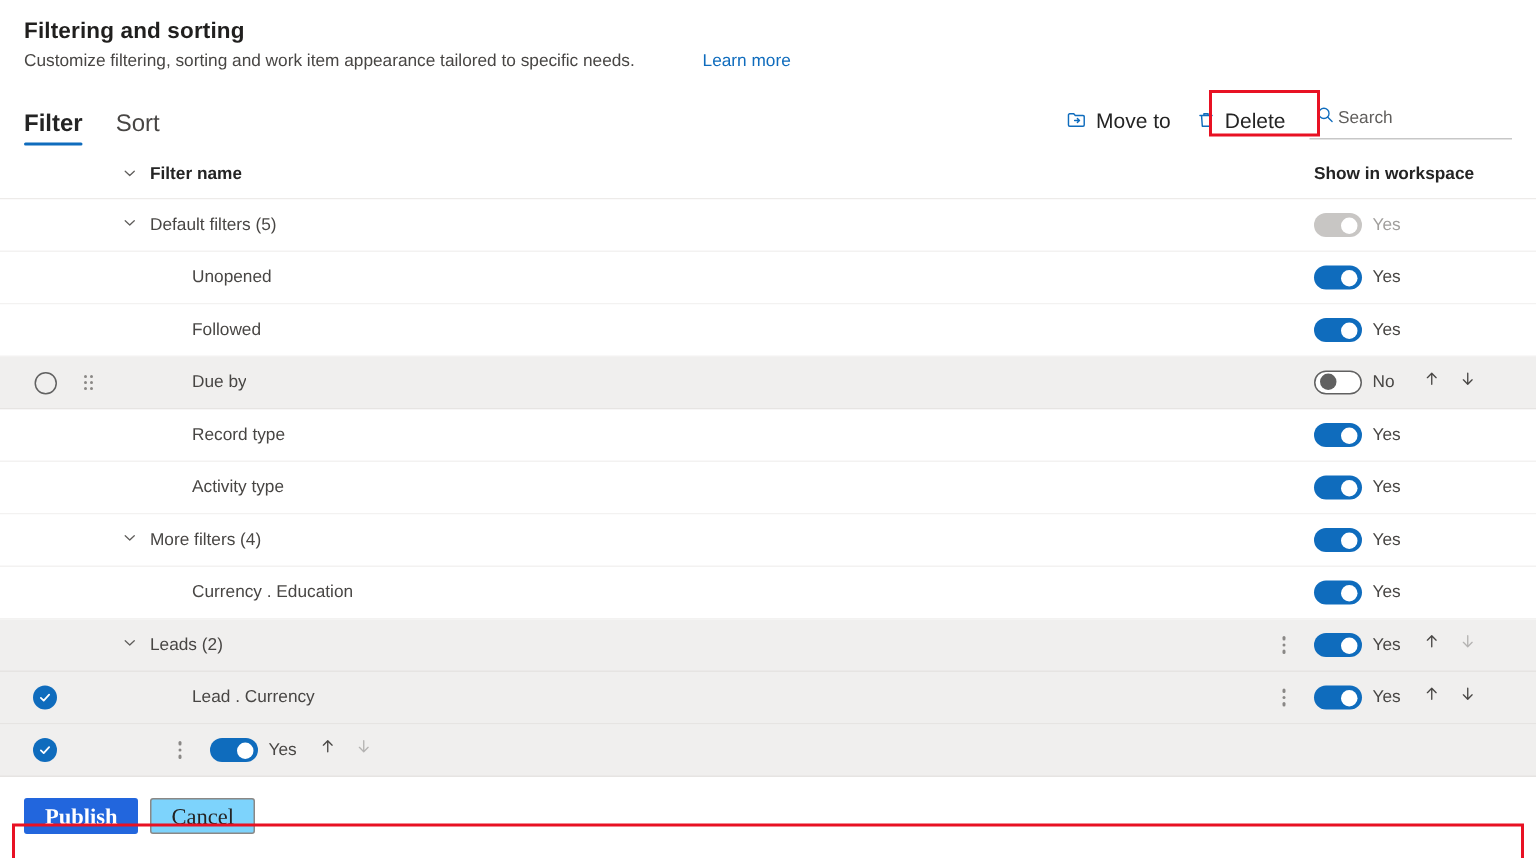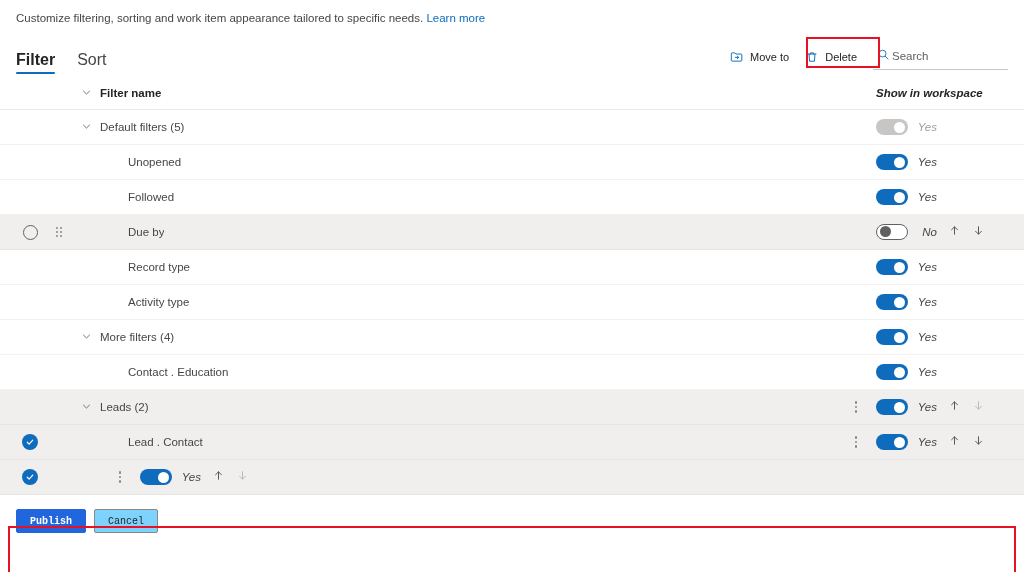--- a/index.html
+++ b/index.html
@@ -19,21 +19,21 @@
     font-weight: 600;
     color: #201f1e;
     letter-spacing: .1px;
     margin: 0 0 6px 0;
   }
   .page-subtitle {
     font-size: 11.5px;
     color: #484644;
     margin: 0;
   }
-  .learn-more { color: #0f6cbd; text-decoration: none; }
+  .learn-more { color: #0f6cbd; text-decoration: none; margin-left: 42px; }
 
   
   .bar {
     position: relative;
     display: flex;
     align-items: flex-end;
     justify-content: space-between;
     padding: 0 16px;
     margin-top: 16px;
     height: 34px;
@@ -53,21 +53,21 @@
     position: absolute;
     left: 0; right: 0; bottom: 0;
     height: 2px;
     background: #0f6cbd;
     border-radius: 2px;
   }
 
   .cmd-group { display: flex; align-items: center; gap: 0; padding-bottom: 4px; }
   .cmd-btn {
     display: flex; align-items: center; gap: 6px;
-    font-size: 11px; color: #242424;
+    font-size: 14px; color: #242424;
     padding: 4px 8px;
     cursor: pointer;
     white-space: nowrap;
     background: transparent;
     border: none;
     font-family: inherit;
   }
   .cmd-btn svg { display: block; }
 
   .search-box {
@@ -90,21 +90,21 @@
   .anno-delete {
     position: absolute;
     left: 806px; top: -3px;
     width: 74px; height: 31px;
     border: 2.5px solid #e81123;
     pointer-events: none;
     z-index: 5;
   }
 
   
-  .grid { position: relative; margin-top: 2px; text-align: right; }
+  .grid { position: relative; margin-top: 2px; }
 
   .row {
     position: relative;
     display: flex;
     align-items: center;
     height: 35px;
     padding: 0 16px 0 14px;
     border-bottom: 1px solid #f3f2f1;
     background: #ffffff;
   }
@@ -113,21 +113,21 @@
     border-bottom: 1px solid #edebe9;
     background: #ffffff;
   }
   .row.shaded { background: #f0efee; border-bottom-color: #e6e4e2; }
 
   .c-select { width: 32px; flex: 0 0 32px; display: flex; align-items: center; justify-content: center; }
   .c-drag   { width: 26px; flex: 0 0 26px; display: flex; align-items: center; justify-content: center; }
   .c-chev   { width: 28px; flex: 0 0 28px; display: flex; align-items: center; justify-content: center; }
   .c-name   { flex: 1 1 auto; display: flex; align-items: center; min-width: 0; }
   .c-menu   { width: 40px; flex: 0 0 40px; display: flex; align-items: center; justify-content: center; }
-  .c-toggle { width: 132px; flex: 0 0 132px; display: flex; align-items: center; gap: 7px; font-style: italic; }
+  .c-toggle { width: 132px; flex: 0 0 132px; display: flex; align-items: center; gap: 7px; }
 
   .name-text {
     font-size: 11.5px;
     color: #484644;
     white-space: nowrap;
     overflow: hidden;
     text-overflow: ellipsis;
   }
   .header-row .name-text { color: #242424; font-weight: 700; }
   .col-head-show {
@@ -198,35 +198,36 @@
     pointer-events: none;
     z-index: 6;
   }
 
   
   .footer {
     display: flex; align-items: center; gap: 8px;
     padding: 14px 16px 0 16px;
   }
   .btn {
-    font-family: Liberation Mono, monospace;
-    font-size: 10px;
+    font-family: Liberation Serif, serif;
+    font-size: 15px;
     height: 24px;
     padding: 0 13px;
     border-radius: 2px;
     cursor: pointer;
     line-height: 24px;
   }
   .btn-primary { background: #2266dd; color: #ffffff; border: 1px solid #2266dd; font-weight: 600; }
   .btn-default { background: #7dd3fc; color: #242424; border: 1px solid #8a8886; }
 </style>
 </head>
 <body>
 
 <div class="page-header">
+  <div class="page-title">Filtering and sorting</div>
   <div class="page-subtitle">
     <span>Customize filtering, sorting and work item appearance tailored to specific needs.</span>
     <a class="learn-more" href="#">Learn more</a>
   </div>
 </div>
 
 <div class="bar">
 
   <div class="tabs">
     <div class="tab active">Filter</div>
@@ -418,21 +419,21 @@
             <span class="knob"></span>
           </span>
           <span class="switch-label">Yes</span>
         </div>
       </div>
       <div class="row">
         <div class="c-select"></div>
         <div class="c-drag"></div>
         <div class="c-chev "></div>
         <div class="c-name ind-2">
-          <span class="name-text">Contact . Education</span>
+          <span class="name-text">Currency . Education</span>
         </div>
         <div class="c-menu"></div>
         <div class="c-toggle">
           <span class="switch">
             <span class="knob"></span>
           </span>
           <span class="switch-label">Yes</span>
         </div>
       </div>
       <div class="row shaded">
@@ -472,21 +473,21 @@
         <div class="c-select">
           <div class="sel-checked">
             <svg width="10" height="10" viewBox="0 0 16 16" fill="none">
               <path d="M3.6 8.4 6.6 11.3 12.4 5" stroke="#ffffff" stroke-width="1.9" stroke-linecap="round" stroke-linejoin="round"></path>
             </svg>
           </div>
         </div>
         <div class="c-drag"></div>
         <div class="c-chev "></div>
         <div class="c-name ind-2">
-          <span class="name-text">Lead . Contact</span>
+          <span class="name-text">Lead . Currency</span>
         </div>
         <div class="c-menu">
           <span class="dots-v">
             <i></i>
             <i></i>
             <i></i>
           </span>
         </div>
         <div class="c-toggle">
           <span class="switch">

